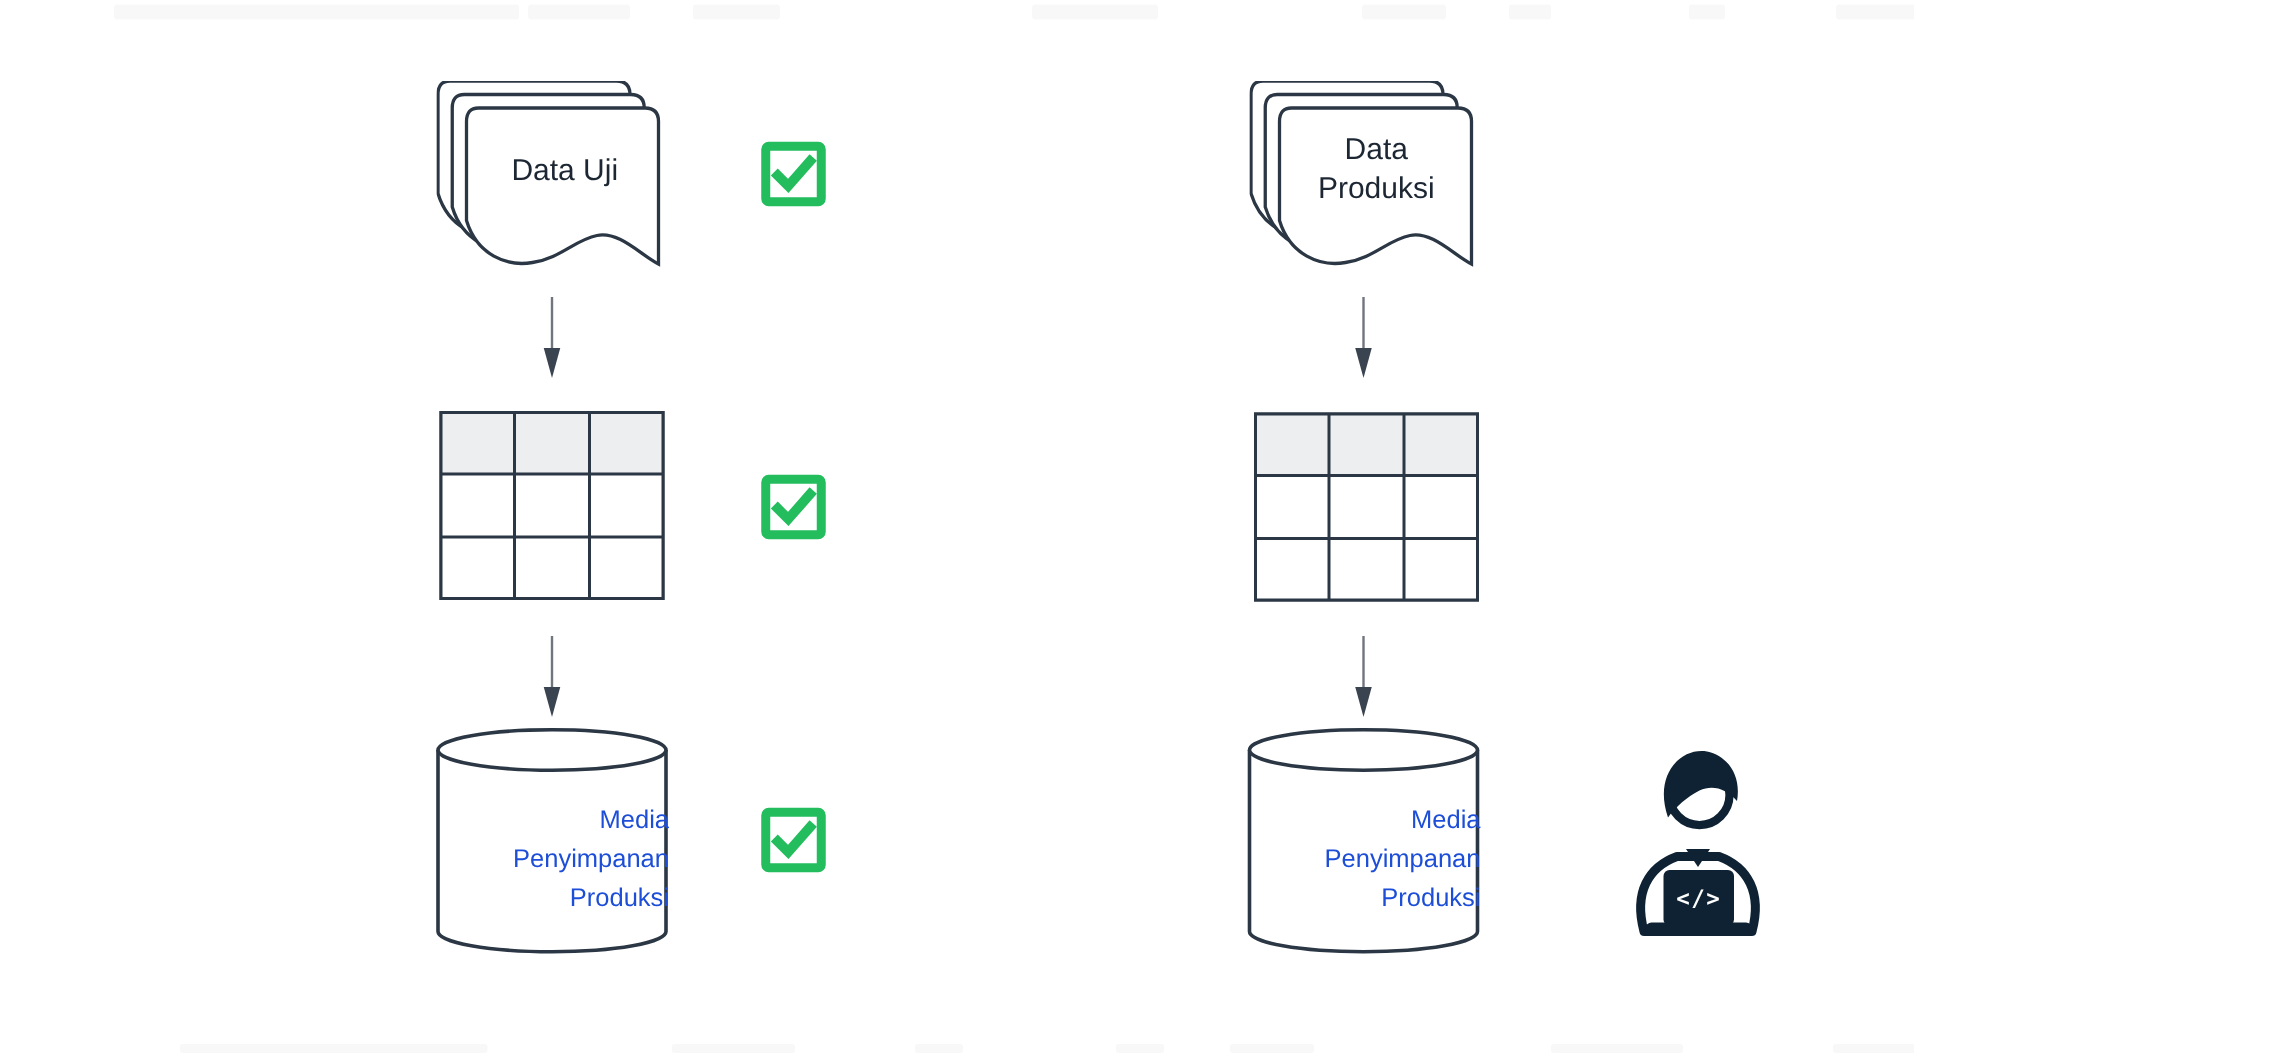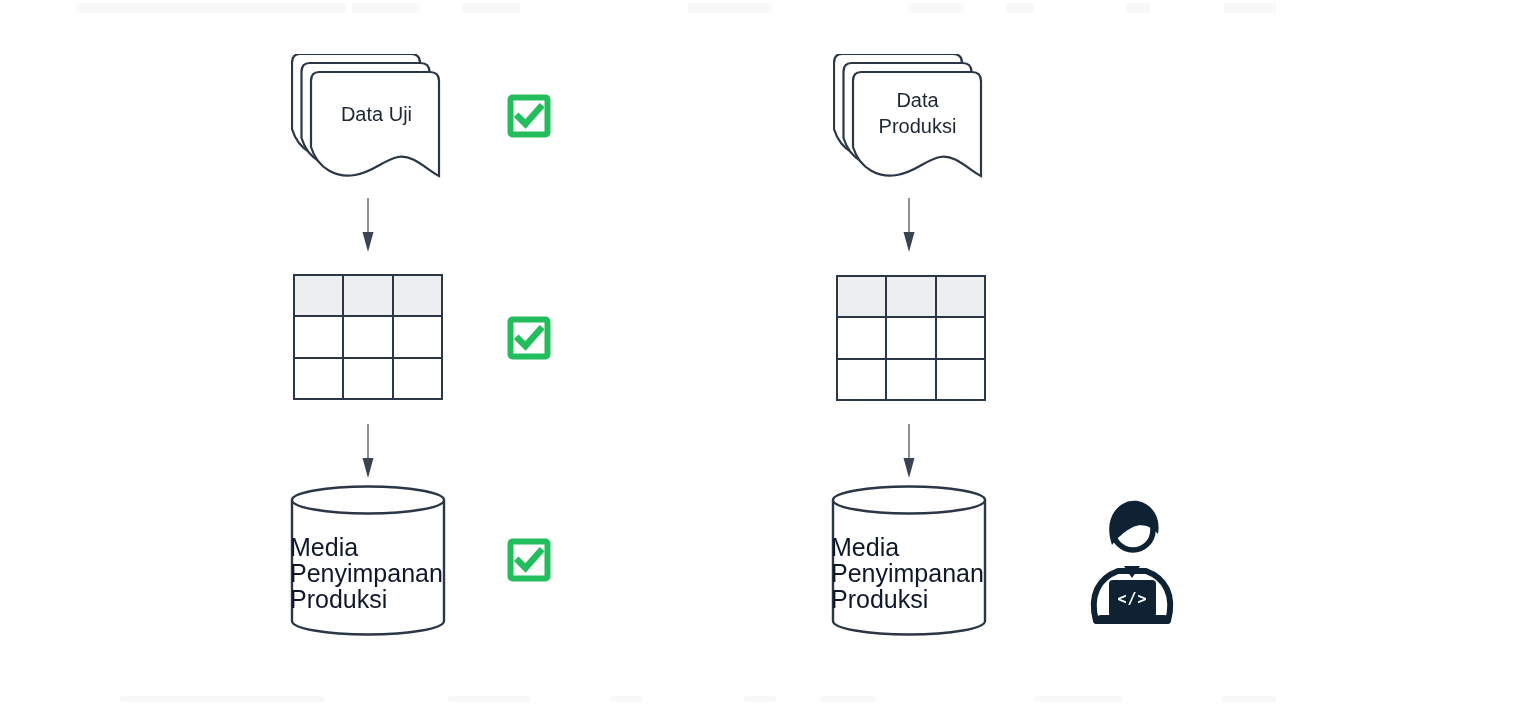--- a/index.html
+++ b/index.html
@@ -2,21 +2,21 @@
 <html><head>
 <meta charset="utf-8">
 <style>
   html,body{margin:0;padding:0;background:#fff;}
   .canvas{
     position:relative;width:1276px;height:704px;background:#ffffff;
     font-family:"Liberation Sans",sans-serif;color:#1d2733;overflow:hidden;
   }
   .abs{position:absolute;}
   .doc-label{font-size:20px;line-height:26px;text-align:center;color:#1d2733;}
-  .cyl-label{font-size:25px;line-height:26px;text-align:left;color:#0f172a;}
+  .cyl-label{font-size:17px;line-height:26px;text-align:right;color:#1d4ed8;}
   .grid-table{
     display:grid;grid-template-columns:repeat(3,1fr);grid-template-rows:repeat(3,1fr);
     gap:2px;background:#2b3744;border:2px solid #2b3744;
     width:146px;height:122px;
   }
   .grid-table .cell{background:#ffffff;}
   .grid-table .cell.head{background:#edeef0;}
   .smudge{position:absolute;background:rgba(108,115,125,0.05);border-radius:2px;}
   .blob{
     position:absolute;

